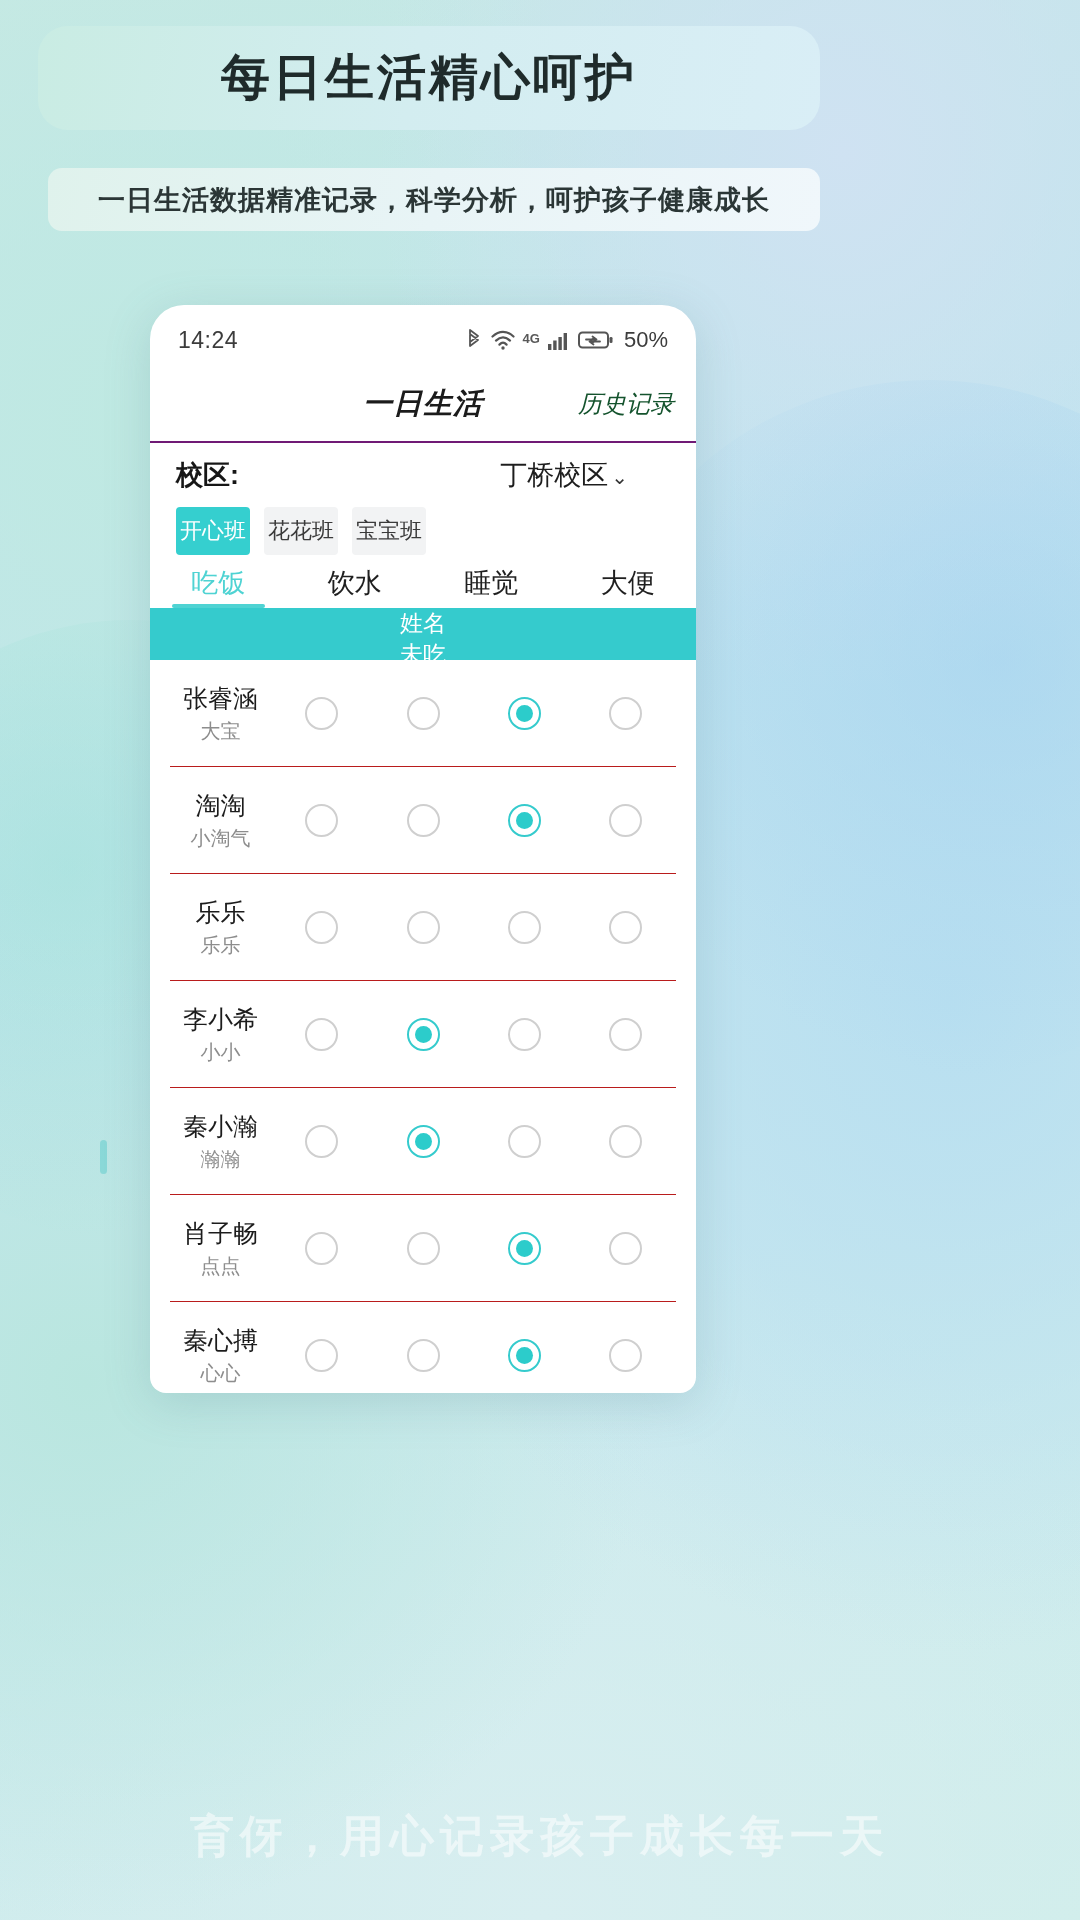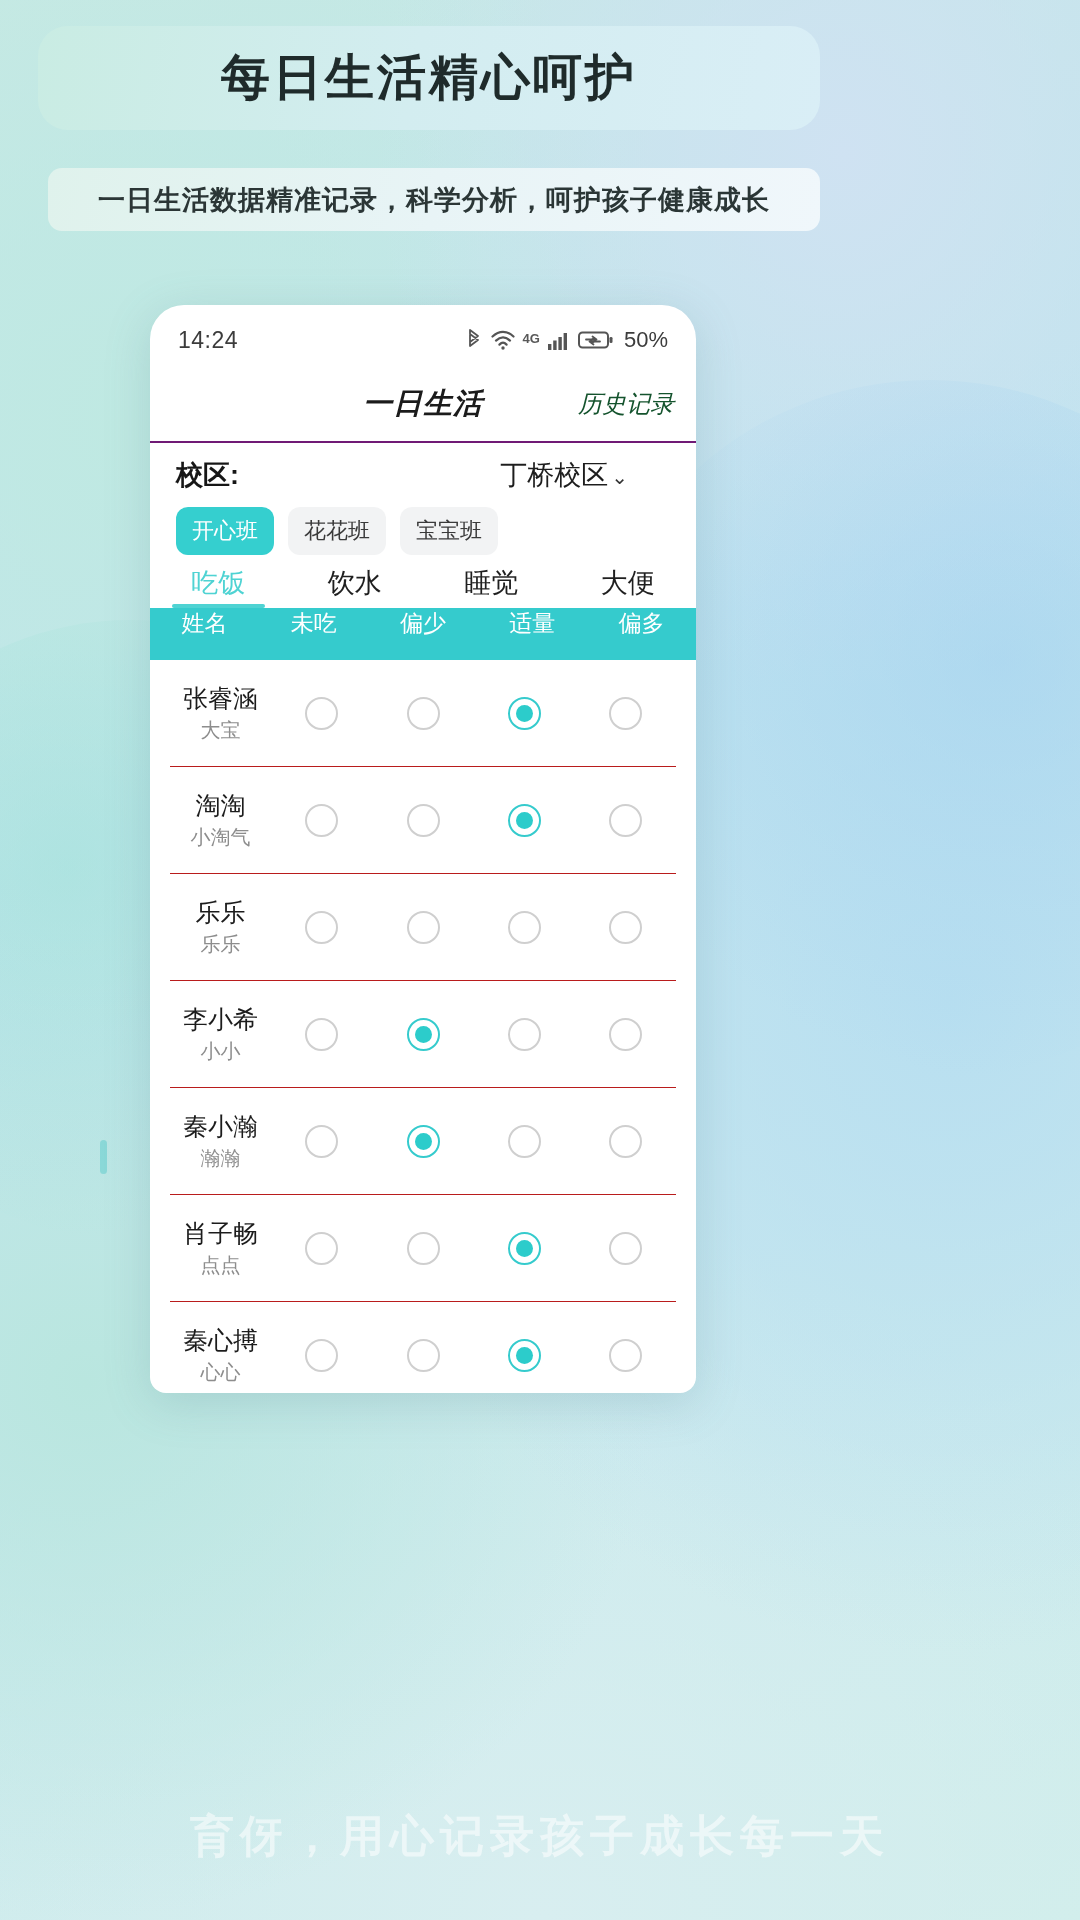--- a/index.html
+++ b/index.html
@@ -90,21 +90,21 @@
   }
   .campus-label { font-size: 27px; font-weight: bold; color: #161616; }
   .campus-value {
     display: flex; align-items: center; gap: 3px;
     font-size: 27px; color: #1d1d1d; margin-right: 42px;
   }
   .chev { font-size: 20px; color: #333; transform: translateY(2px); }
   
   .class-row { display: flex; gap: 14px; padding: 6px 26px 10px 26px; }
   .chip {
-    padding: 9px 16px; border-radius: 12px;
+    padding: 9px 4px; border-radius: 4px;
     font-size: 22px; color: #3a3a3a; background: #f2f3f4;
   }
   .chip.active { background: #35cfcf; color: #ffffff; }
   
   .sec-title {
     text-align: center; font-size: 30px; font-weight: bold;
     color: #121212; padding: 10px 0 12px 0; letter-spacing: 1px;
   }
   
   .tabs { display: flex; }
@@ -113,34 +113,34 @@
     padding-bottom: 7px; position: relative;
   }
   .tab.active { color: #4fd3d3; }
   .tab.active::after {
     content: ""; position: absolute; left: 16%; right: 16%; bottom: 0;
     height: 4px; background: #4fd3d3; border-radius: 2px;
   }
   
   .thead {
     display: flex; background: #35cbcd; color: #ffffff;
-    font-size: 23px; height: 52px; align-items: flex-start;
+    font-size: 23px; height: 52px; align-items: center; flex-direction: column;
   }
   .thead div { flex: 1; text-align: center; }
   .tbody { }
   .trow {
     display: flex; align-items: center; height: 107px;
     border-bottom: 1px solid #b91c1c; margin: 0 20px;
   }
   .trow:last-child { border-bottom: none; }
   .cell-name {
     flex: 1; text-align: center; line-height: 1.28;
   }
   .cell-name .n { font-size: 25px; color: #1c1c1c; display: block; }
-  .cell-name .a { font-size: 20px; color: #8d8d8d; display: block; margin-top: 5px; font-family: Liberation Mono, monospace;}
+  .cell-name .a { font-size: 20px; color: #8d8d8d; display: block; margin-top: 5px;}
   .cell-opt { flex: 1; display: flex; align-items: center; justify-content: center; }
   .radio {
     width: 33px; height: 33px; border-radius: 50%;
     border: 2px solid #cfcfcf; background: #fff;
     display: flex; align-items: center; justify-content: center;
   }
   .radio.on { border-color: #35cbcd; }
   .radio.on::after {
     content: ""; width: 17px; height: 17px; border-radius: 50%;
     background: #2ccccb;

